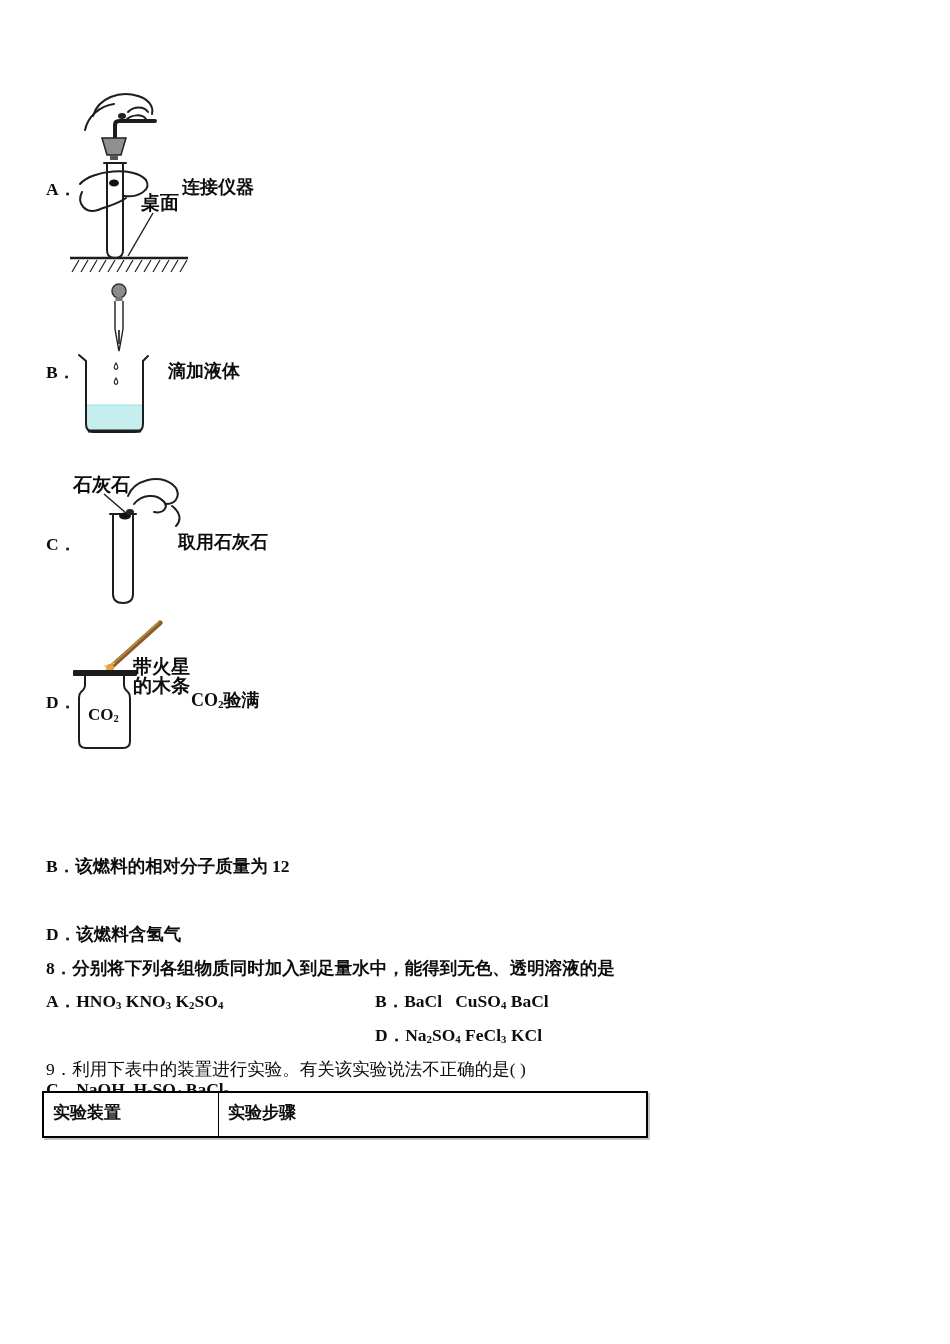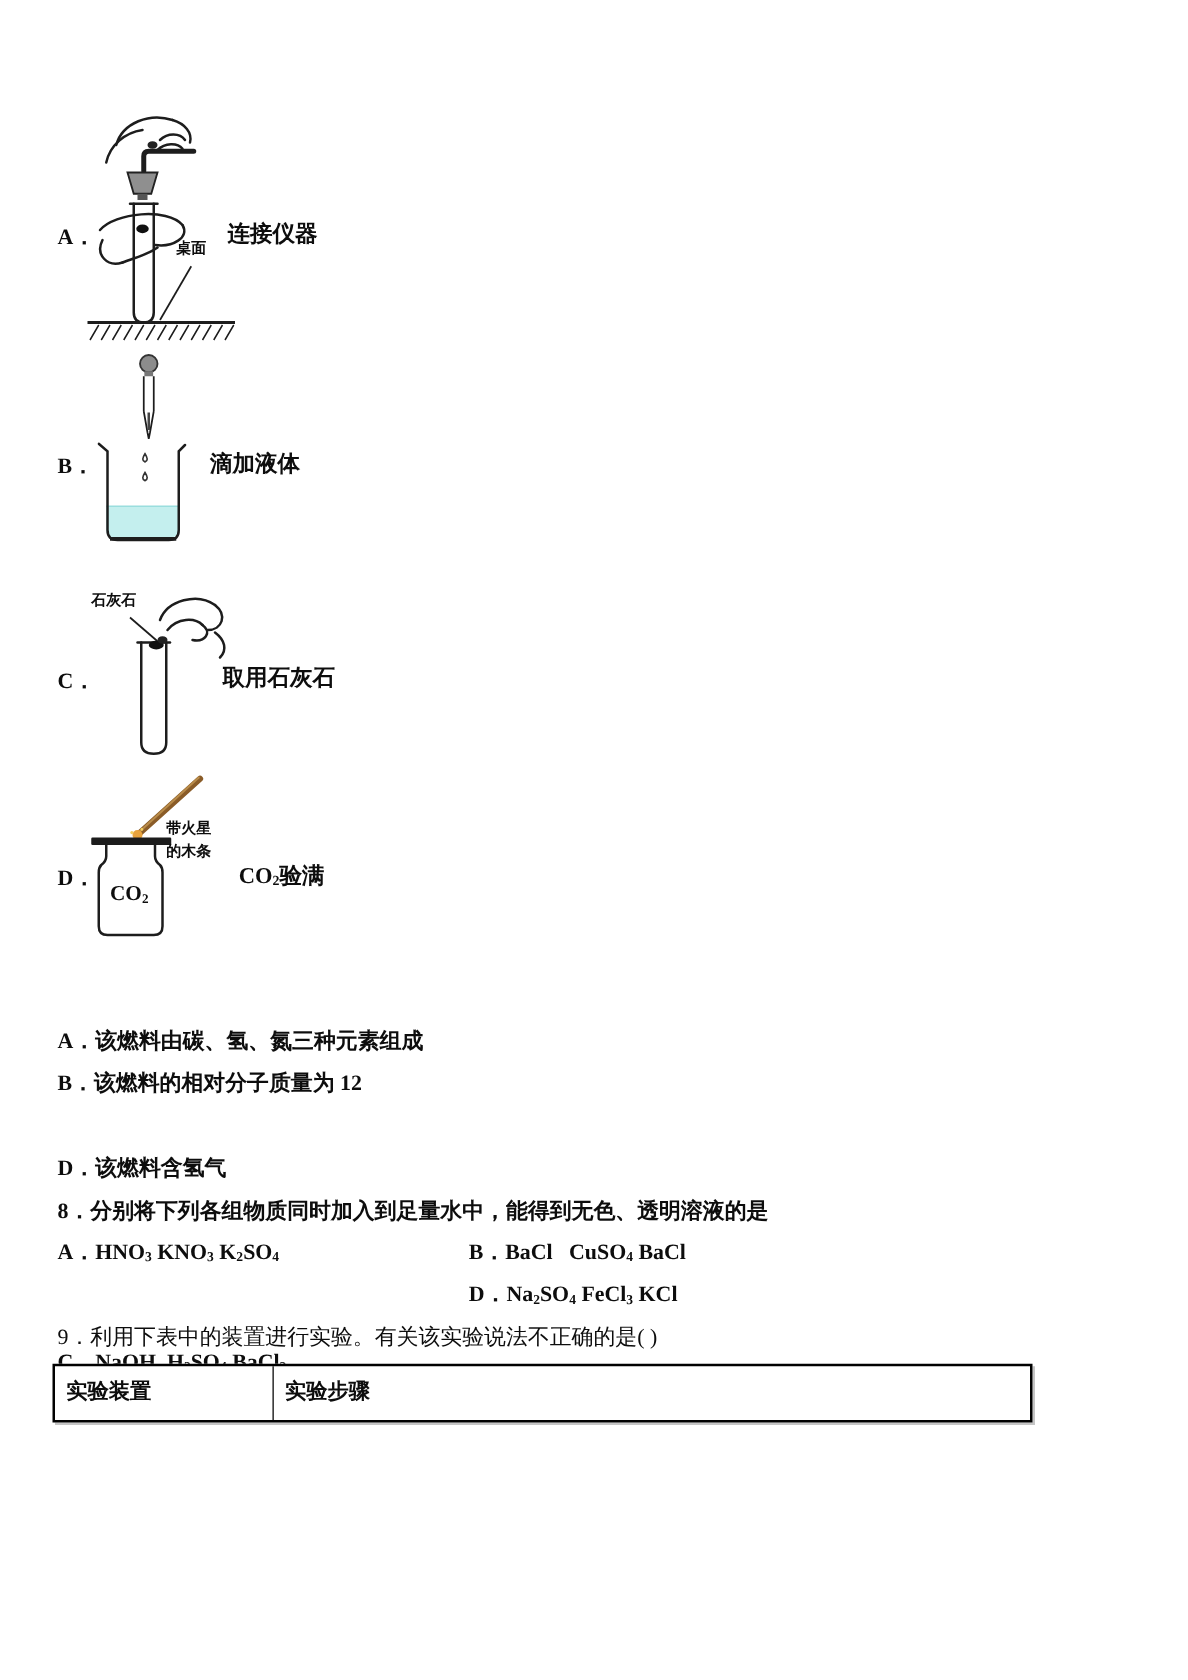--- a/index.html
+++ b/index.html
@@ -8,26 +8,26 @@
     overflow:hidden;
     font-family:"Liberation Serif","DejaVu Serif",serif;
     color:#0d0d0d;
   }
   .t {
     position:absolute; white-space:pre; font-weight:700;
     font-size:17.5px; line-height:1.15; color:#0d0d0d;
     font-family:"Liberation Serif","DejaVu Serif",serif;
   }
   .cap  { font-size:18px; }
-  .lbl  { font-size:12px; }
+  .lbl  { font-size:19px; }
   .reg  { font-weight:400; }
   .sub  { font-size:0.62em; position:relative; top:0.22em; }
   .fig  { position:absolute; }
   .qtable {
-    position:absolute; left:42px; top:1091px; width:784px; height:47px;
+    position:absolute; left:42px; top:1091px; width:606px; height:47px;
     border:2px solid #000; box-sizing:border-box; display:flex;
     box-shadow:2px 2px 0 rgba(90,90,90,0.35);
     background:#fff;
   }
   .qtable .cell {
     box-sizing:border-box; padding:8px 8px 0 9px;
     font-weight:700; font-size:17px; white-space:pre;
   }
   .qtable .c1 { width:175px; border-right:1.6px solid #000; }
   .qtable .c2 { flex:1; }
@@ -125,21 +125,20 @@
       <circle cx="45.5" cy="43.5" r="1.1" fill="#f4cf5e"></circle>
     </g>
     <rect x="5" y="50" width="64" height="6" rx="1" fill="#1c1c1c"></rect>
     <path class="ink" fill="#fff" d="M17,56 V65 Q17,69 13,72 Q11,74 11,78 V121 Q11,128 18,128 H55 Q62,128 62,121 V78 Q62,74 60,72 Q56,69 56,65 V56"></path>
   </svg>
   <div class="t" style="left:88px; top:705px; font-size:17px;"><span>CO</span><span class="sub">2</span></div>
   <div class="t lbl" style="left:133px; top:656px;">带火星</div>
   <div class="t lbl" style="left:133px; top:675px;">的木条</div>
   <div class="t cap" style="left:191px; top:690px;"><span>CO</span><span class="sub">2</span><span>验满</span></div>
 
-  <div class="t" style="left:46px; top:822px;">A．该燃料由碳、氢、氮三种元素组成</div>
   <div class="t" style="left:46px; top:856px;">B．该燃料的相对分子质量为 12</div>
   <div class="t" style="left:46px; top:924px;">D．该燃料含氢气</div>
 
   <div class="t" style="left:46px; top:958px;">8．分别将下列各组物质同时加入到足量水中，能得到无色、透明溶液的是</div>
   <div class="t" style="left:46px; top:991px;"><span>A．HNO</span><span class="sub">3</span><span> KNO</span><span class="sub">3</span><span> K</span><span class="sub">2</span><span>SO</span><span class="sub">4</span></div>
   <div class="t" style="left:375px; top:991px;"><span>B．BaCl   CuSO</span><span class="sub">4</span><span> BaCl</span></div>
   <div class="t" style="left:46px; top:1079px;"><span>C．NaOH  H</span><span class="sub">2</span><span>SO</span><span class="sub">4</span><span> BaCl</span><span class="sub">2</span></div>
   <div class="t" style="left:375px; top:1025px;"><span>D．Na</span><span class="sub">2</span><span>SO</span><span class="sub">4</span><span> FeCl</span><span class="sub">3</span><span> KCl</span></div>
 
   <div class="t reg" style="left:46px; top:1059px;">9．利用下表中的装置进行实验。有关该实验说法不正确的是( )</div>

